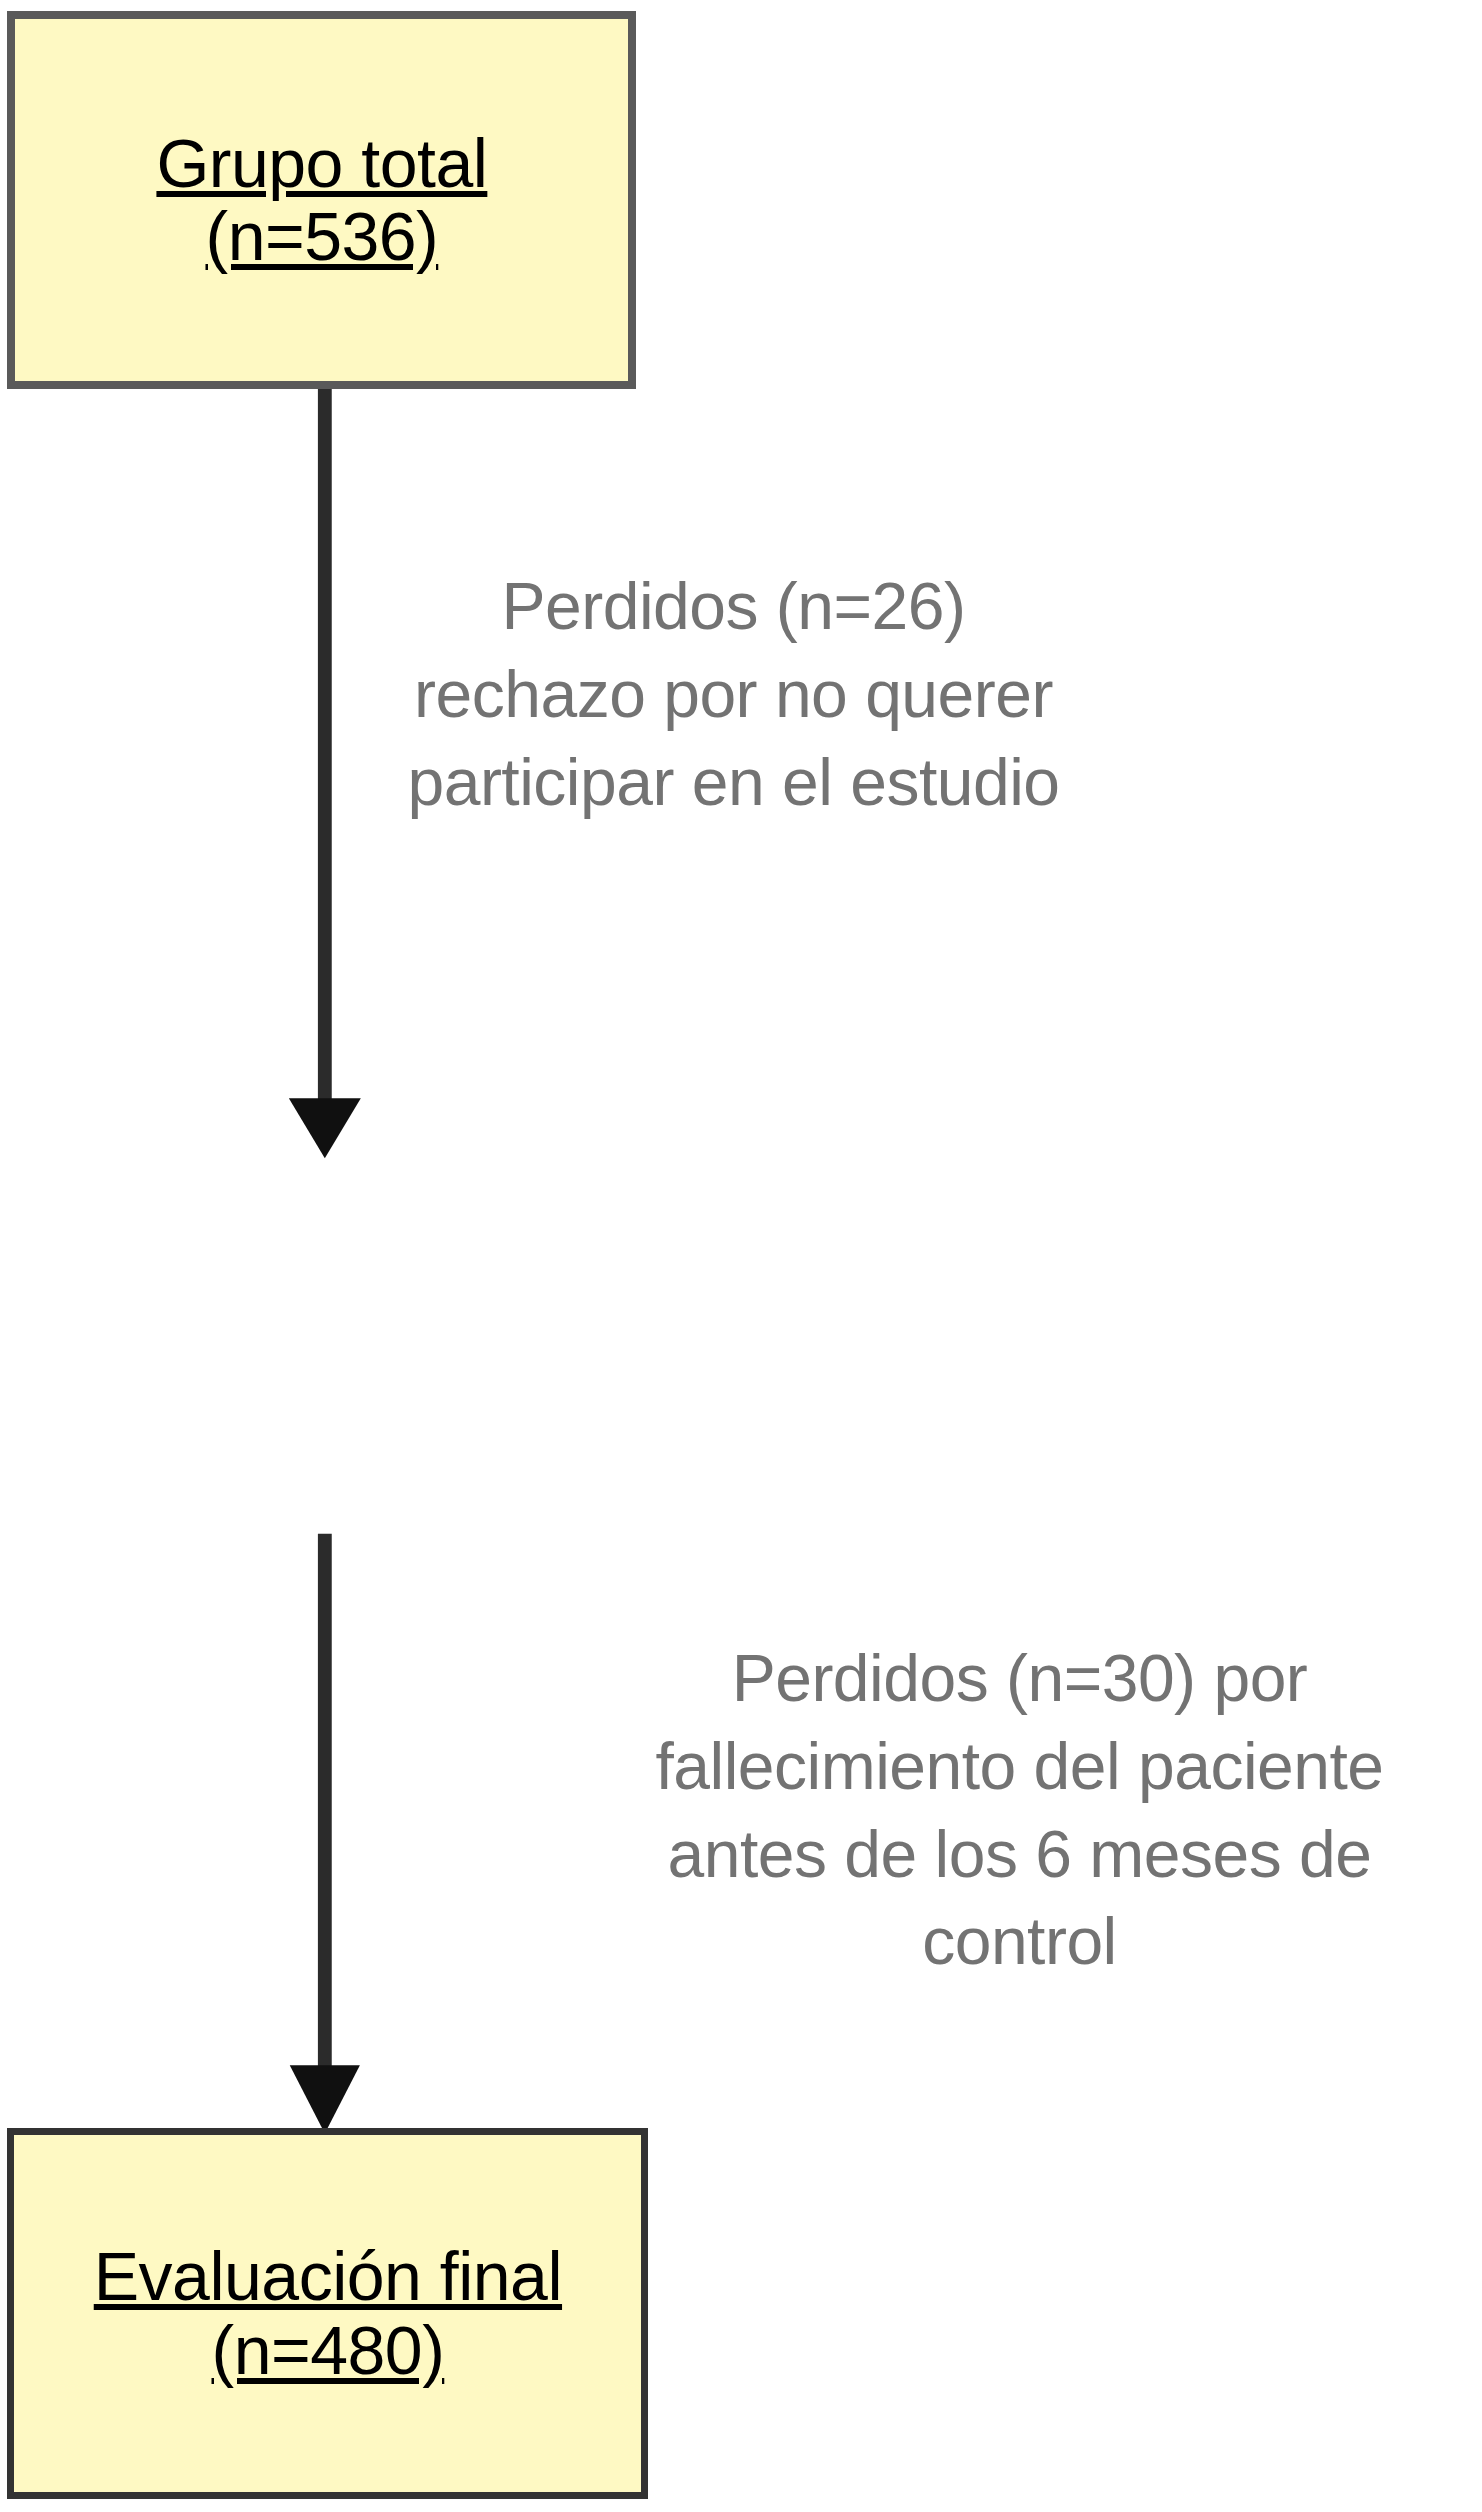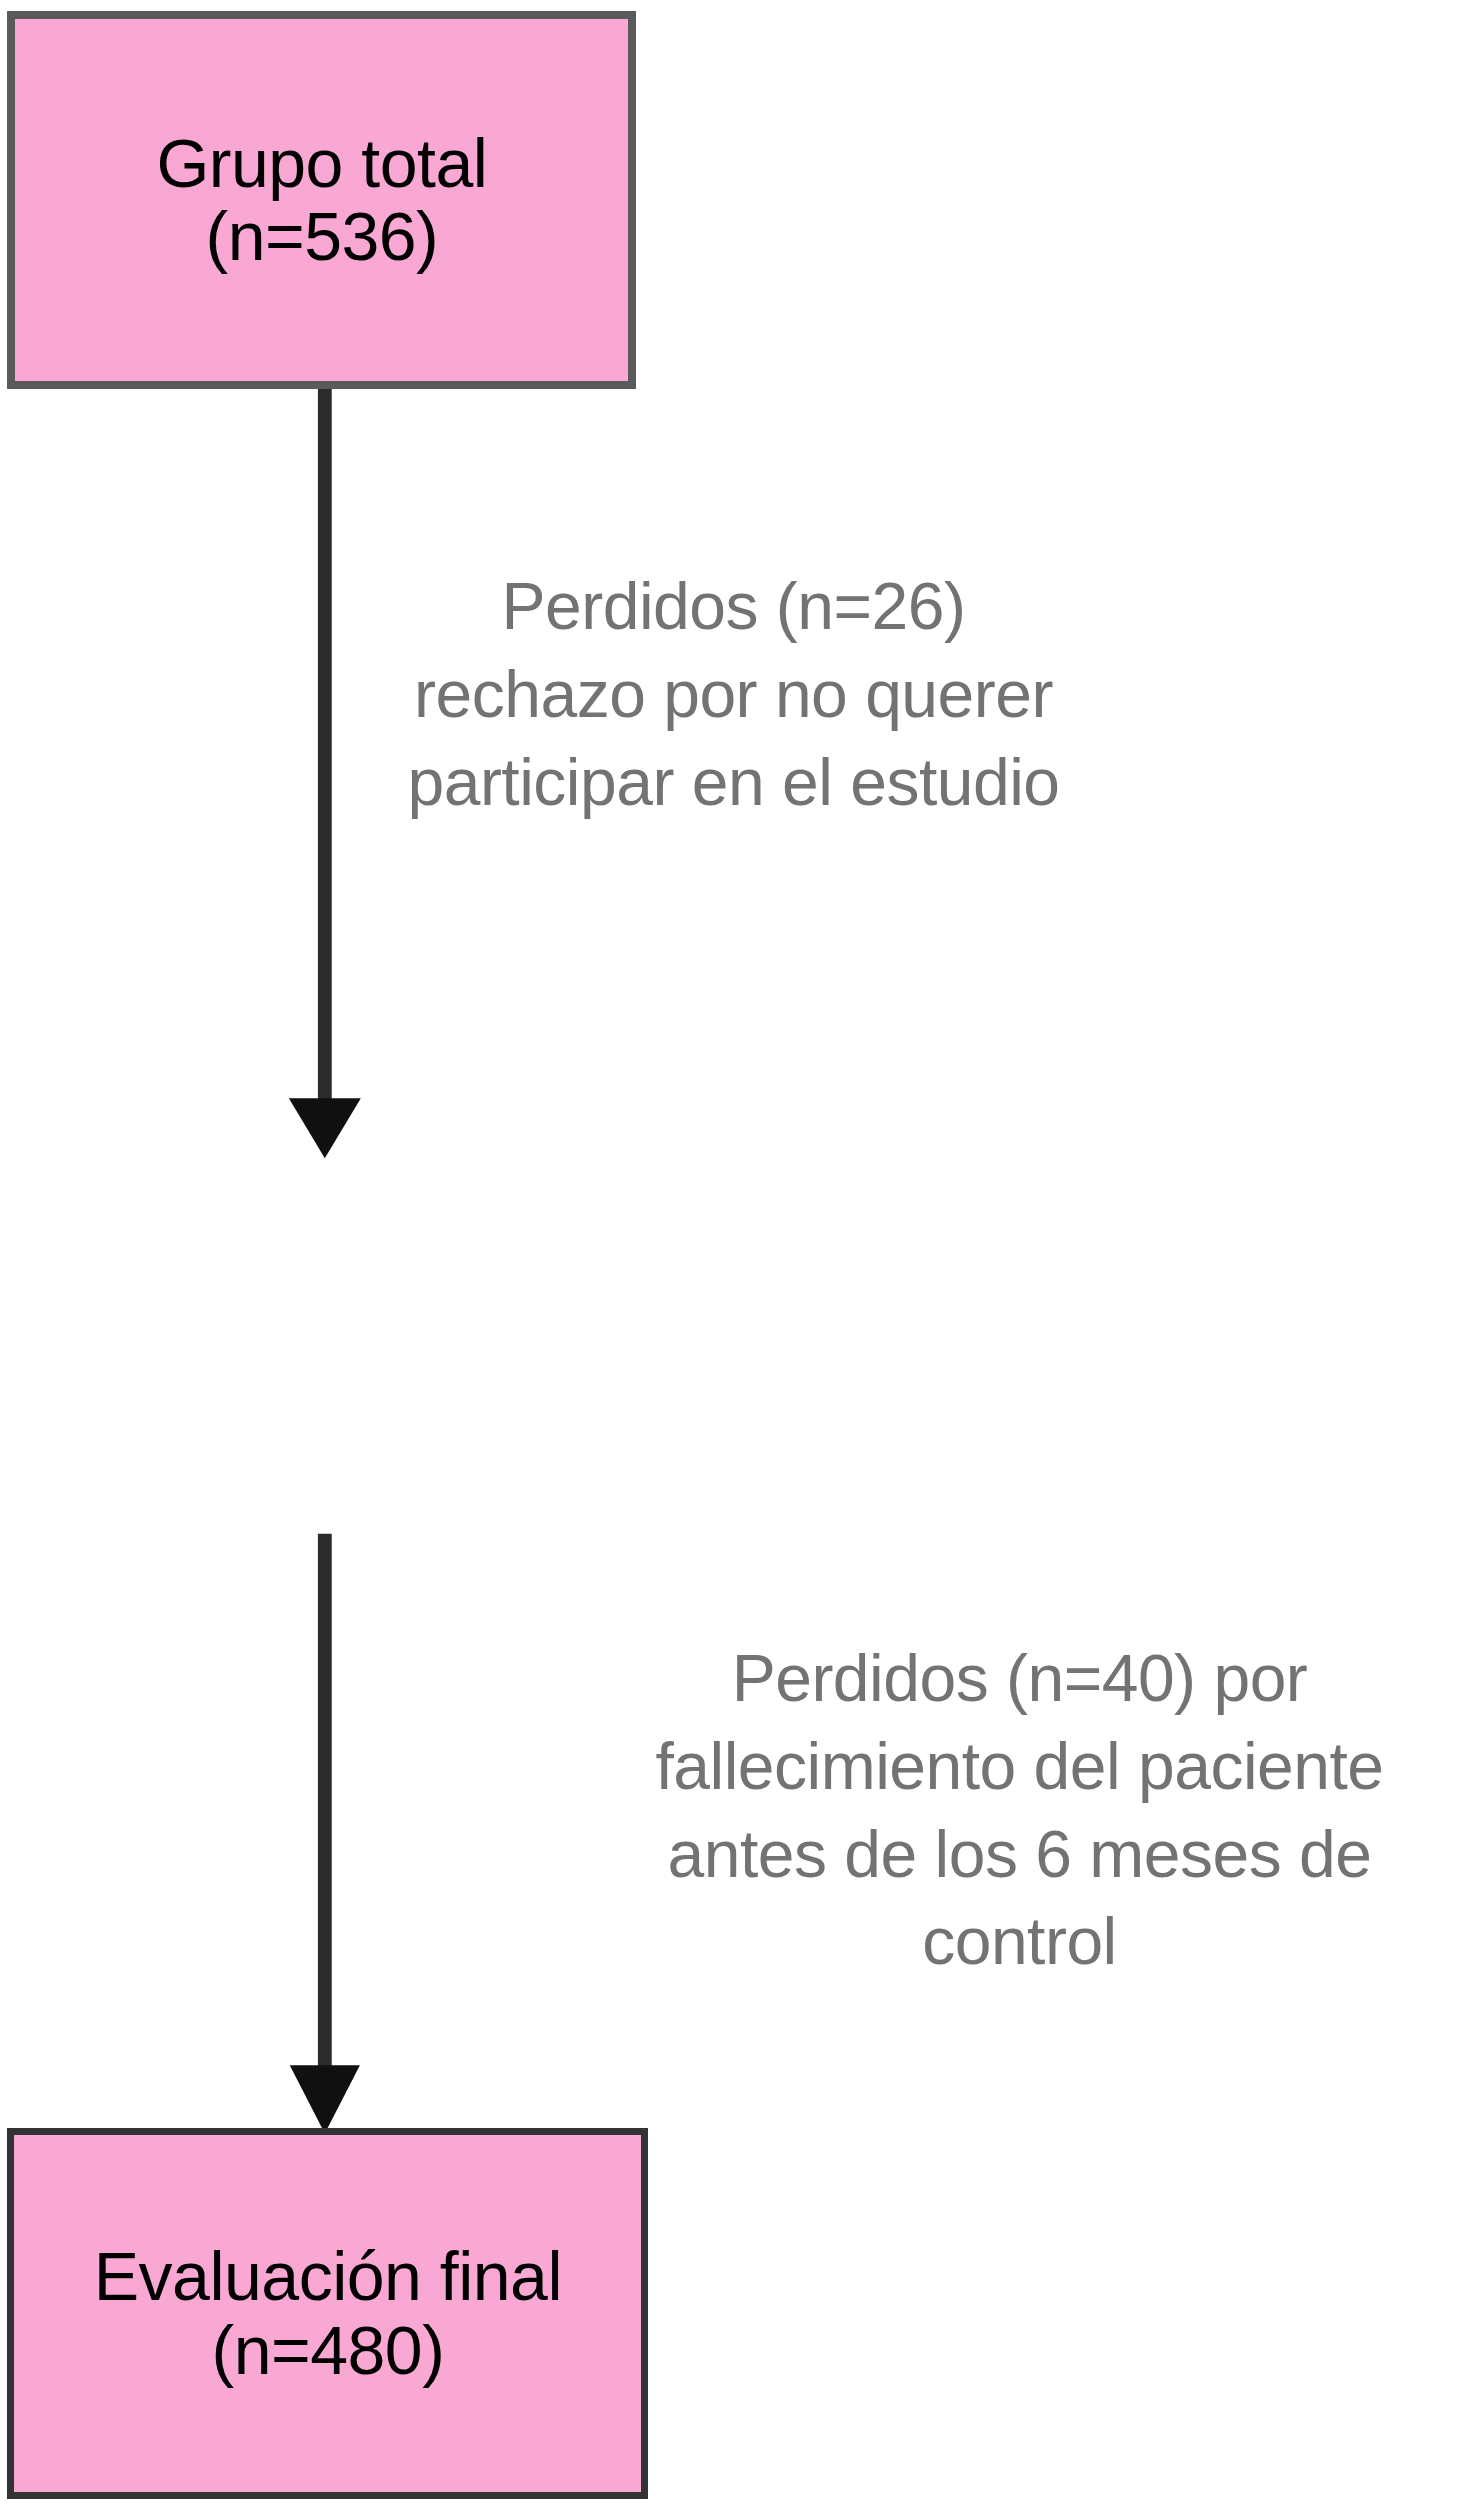--- a/index.html
+++ b/index.html
@@ -14,26 +14,27 @@
     position: relative;
     width: 1482px;
     height: 2512px;
     background: #ffffff;
     overflow: hidden;
   }
 
   
   .node-box {
     position: absolute;
-    background: #f9a8d4;
+    background: #fef9c3;
     box-sizing: border-box;
     display: flex;
     align-items: center;
     justify-content: center;
     text-align: center;
+    text-decoration: underline;
   }
   .node-box .node-label {
     font-size: 68px;
     line-height: 1.08;
     color: #000000;
     letter-spacing: -0.5px;
     white-space: pre-line;
     padding: 0 7.4px;
   }
 
@@ -108,21 +109,21 @@
   <div id="box-total" class="node-box">
     <div class="node-label">Grupo total
 (n=536)</div>
   </div>
 
   <div id="annotation-loss-1" class="annotation">Perdidos (n=26)
 rechazo por no querer
 participar en el estudio</div>
 
 
-  <div id="annotation-loss-2" class="annotation">Perdidos (n=40) por
+  <div id="annotation-loss-2" class="annotation">Perdidos (n=30) por
 fallecimiento del paciente
 antes de los 6 meses de
 control</div>
 
   <div id="box-final" class="node-box">
     <div class="node-label">Evaluación final
 (n=480)</div>
   </div>
 
 </div>

